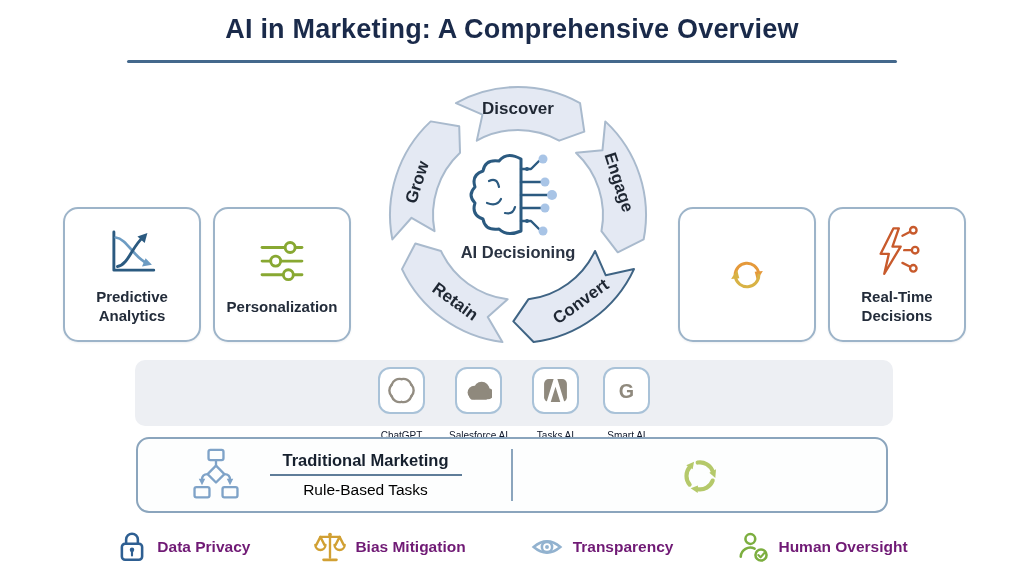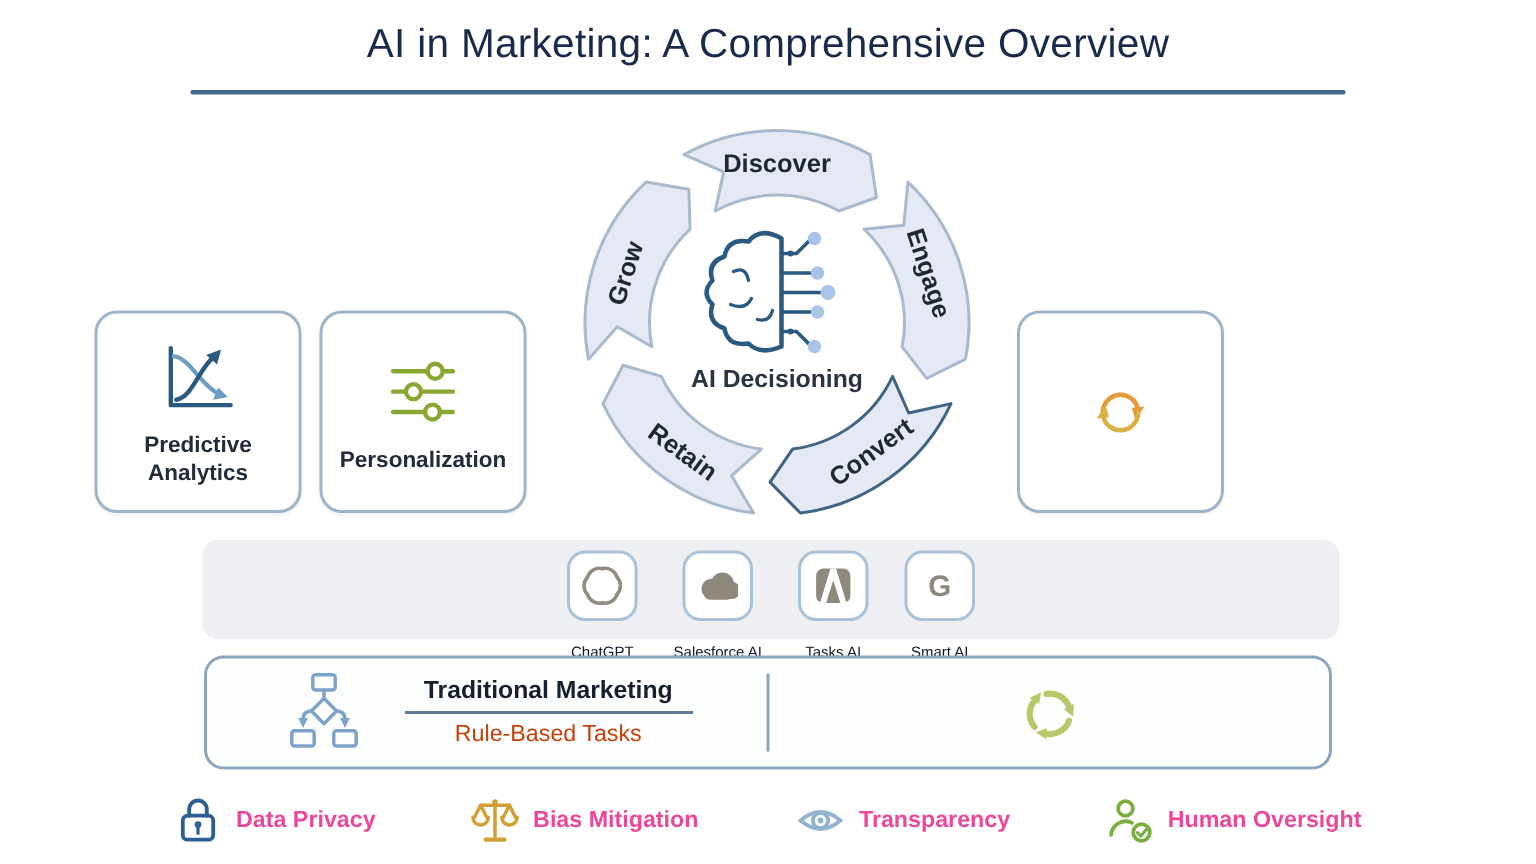--- a/index.html
+++ b/index.html
@@ -1,20 +1,20 @@
 <!DOCTYPE html>
 <html><head>
 <meta charset="utf-8">
 <style>
   html,body{margin:0;padding:0;background:#ffffff;}
   .stage{position:relative;width:1024px;height:576px;background:#ffffff;overflow:hidden;
          font-family:"Liberation Sans", sans-serif;}
   
   .title{position:absolute;top:14px;left:0;width:1024px;text-align:center;
-         font-size:27px;font-weight:400;color:#1a2a4a;letter-spacing:.2px;}
+         font-size:27px;font-weight:700;color:#1a2a4a;letter-spacing:.2px;}
   .title-rule{position:absolute;left:127px;top:60px;width:770px;height:3px;background:#44688c;border-radius:2px;}
 
   
   .cycle-svg{position:absolute;left:376px;top:83px;}
   .cycle-seg{fill:#e4e9f3;stroke:#a9bacd;stroke-width:2;stroke-linejoin:round;}
   .cycle-seg.em{stroke:#3f6484;}
   .cycle-label{fill:#1f2733;font-size:17px;font-weight:700;font-family:"Liberation Sans",sans-serif;}
   .center-label{fill:#2a3342;font-size:16.5px;font-weight:700;font-family:"Liberation Sans",sans-serif;}
 
   
@@ -32,27 +32,27 @@
   .tool-label{margin-top:16px;font-size:10px;color:#0f172a;white-space:nowrap;}
 
   
   .compare{position:absolute;left:136px;top:437px;width:752px;height:76px;background:#fdfefe;
            border:2px solid #8ba5bd;border-radius:13px;box-sizing:border-box;display:flex;}
   .compare-half{flex:1;display:flex;align-items:center;justify-content:center;gap:26px;}
   .compare-divider{width:2px;background:#8ba5bd;margin:10px 0;}
   .compare-text{display:flex;flex-direction:column;align-items:center;}
   .compare-title{font-size:16.5px;font-weight:700;color:#16202e;}
   .compare-rule{width:100%;height:2px;background:#5f7d99;margin:4px 0 5px 0;}
-  .compare-sub{font-size:15.5px;color:#c2410c;}
+  .compare-sub{font-size:15.5px;color:#000000;}
 
   
   .principles{position:absolute;left:0;top:524px;width:1024px;height:46px;
               display:flex;justify-content:center;align-items:center;gap:64px;}
   .principle{display:flex;align-items:center;gap:9px;}
-  .principle-label{font-size:15.5px;font-weight:700;color:#ec4899;white-space:nowrap;}
+  .principle-label{font-size:15.5px;font-weight:700;color:#701a75;white-space:nowrap;}
 </style>
 </head>
 <body>
 
 <div class="stage">
 
   <div class="title">AI in Marketing: A Comprehensive Overview</div>
   <div class="title-rule"></div>
 
   <svg class="cycle-svg" width="284" height="268" viewBox="0 0 284 268">
@@ -127,20 +127,32 @@
         <path d="M 19,32 A 13 13 0 0 1 44.8,29.7"></path>
         <polygon points="49.5,27.5 43,38 40.5,28.5" fill="#e5993a" stroke="none"></polygon>
       </g>
       <g stroke="#d8b245" stroke-width="3.4" transform="rotate(180 32 32)">
         <path d="M 19,32 A 13 13 0 0 1 44.8,29.7"></path>
         <polygon points="49.5,27.5 43,38 40.5,28.5" fill="#d8b245" stroke="none"></polygon>
       </g>
     </svg>
   </div>
 
+  <div class="card" style="left:828px">
+    <svg width="58" height="58" viewBox="0 0 64 64" fill="none" stroke="#c85a2c" stroke-width="2.6" stroke-linejoin="round" stroke-linecap="round">
+      <polygon points="28,6 14,34 23,34 18,56 36,26 27,26 34,6"></polygon>
+      <path d="M 38,14 L 46,10"></path>
+        <circle cx="50" cy="8" r="3.6"></circle>
+      <path d="M 40,30 L 48,30"></path>
+        <circle cx="52" cy="30" r="3.6"></circle>
+      <path d="M 38,44 L 46,48"></path>
+        <circle cx="50" cy="50" r="3.6"></circle>
+    </svg>
+    <div class="card-label">Real-Time Decisions</div>
+  </div>
 
   <div class="tools-bar">
     <div class="tool">
       <div class="tool-badge">
         <svg width="27" height="27" viewBox="-13 -13 26 26" fill="none" stroke="#938d82" stroke-width="2.3" stroke-linecap="round">
           <g>
               <path d="M 0,-11 A 8 8 0 0 1 9.5,-5.5"></path>
             </g>
           <g transform="rotate(60)">
               <path d="M 0,-11 A 8 8 0 0 1 9.5,-5.5"></path>

